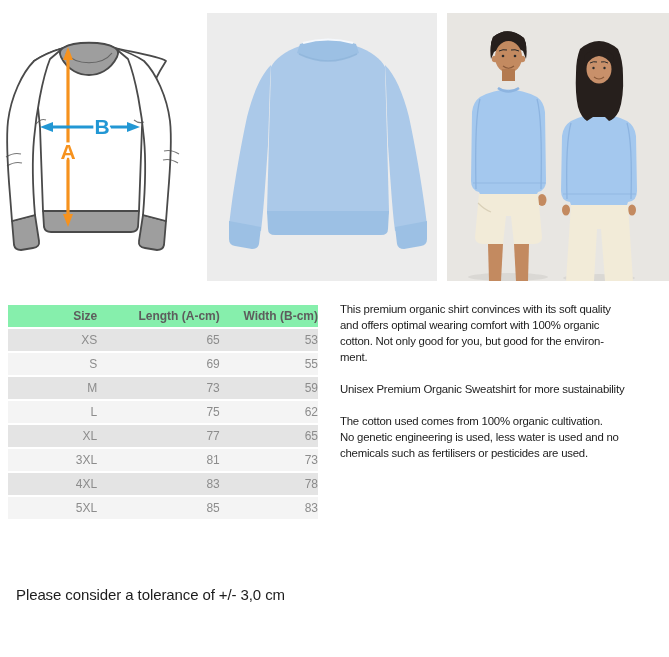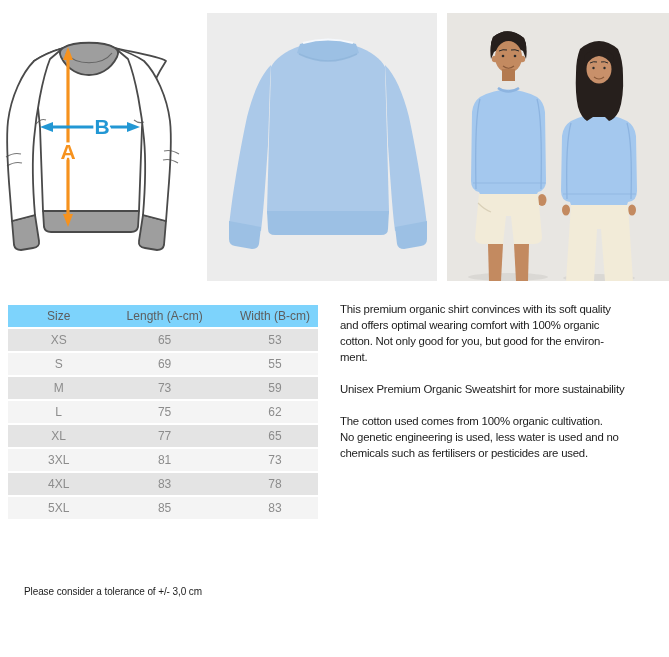--- a/index.html
+++ b/index.html
@@ -12,31 +12,31 @@
   #diagram-box{left:2px;top:8px;width:196px;height:252px;}
   #flatlay-box{left:207px;top:13px;width:230px;height:268px;}
   #models-box{left:447px;top:13px;width:222px;height:268px;}
   svg{display:block;}
   
   #size-table{
     left:8px;top:303px;width:310px;border-collapse:separate;border-spacing:0 2px;
     font-size:12px;color:#8c8c8c;margin:0;
   }
   #size-table thead th{
-    background:#7dd3fc;color:#5d5d5d;font-weight:normal;text-align:center;
+    background:#86efac;color:#5d5d5d;font-weight:bold;text-align:right;
     height:22px;padding:0 0 0 12px;
   }
-  #size-table tbody td{height:22px;padding:0 0 0 12px;text-align:center;}
+  #size-table tbody td{height:22px;padding:0 0 0 12px;text-align:right;}
   #size-table tbody tr:nth-child(odd) td{background:#e4e4e4;}
   #size-table tbody tr:nth-child(even) td{background:#f4f4f4;}
   #size-table th:nth-child(1),#size-table td:nth-child(1){width:88px;}
   #size-table th:nth-child(2),#size-table td:nth-child(2){width:125px;margin-top:25px;}
   #size-table th:nth-child(3),#size-table td:nth-child(3){width:97px;}
   
-  #tolerance-note{left:24px;top:586px;font-size:10px;color:#1c1c1c;letter-spacing:-0.1px;}
+  #tolerance-note{left:16px;top:586px;font-size:15px;color:#1c1c1c;letter-spacing:-0.1px;}
   
   #description{
     left:340px;top:301px;width:329px;font-size:11.4px;line-height:16px;
     color:#1c1c1c;letter-spacing:-0.22px;
   }
   #description p{margin:0 4px 16px 0;white-space:pre;}
   
   .measure-label{
     font-family:"Liberation Sans", sans-serif;font-weight:bold;font-size:21px;
     text-anchor:middle;paint-order:stroke;stroke:#ffffff;stroke-width:5px;stroke-linejoin:round;

